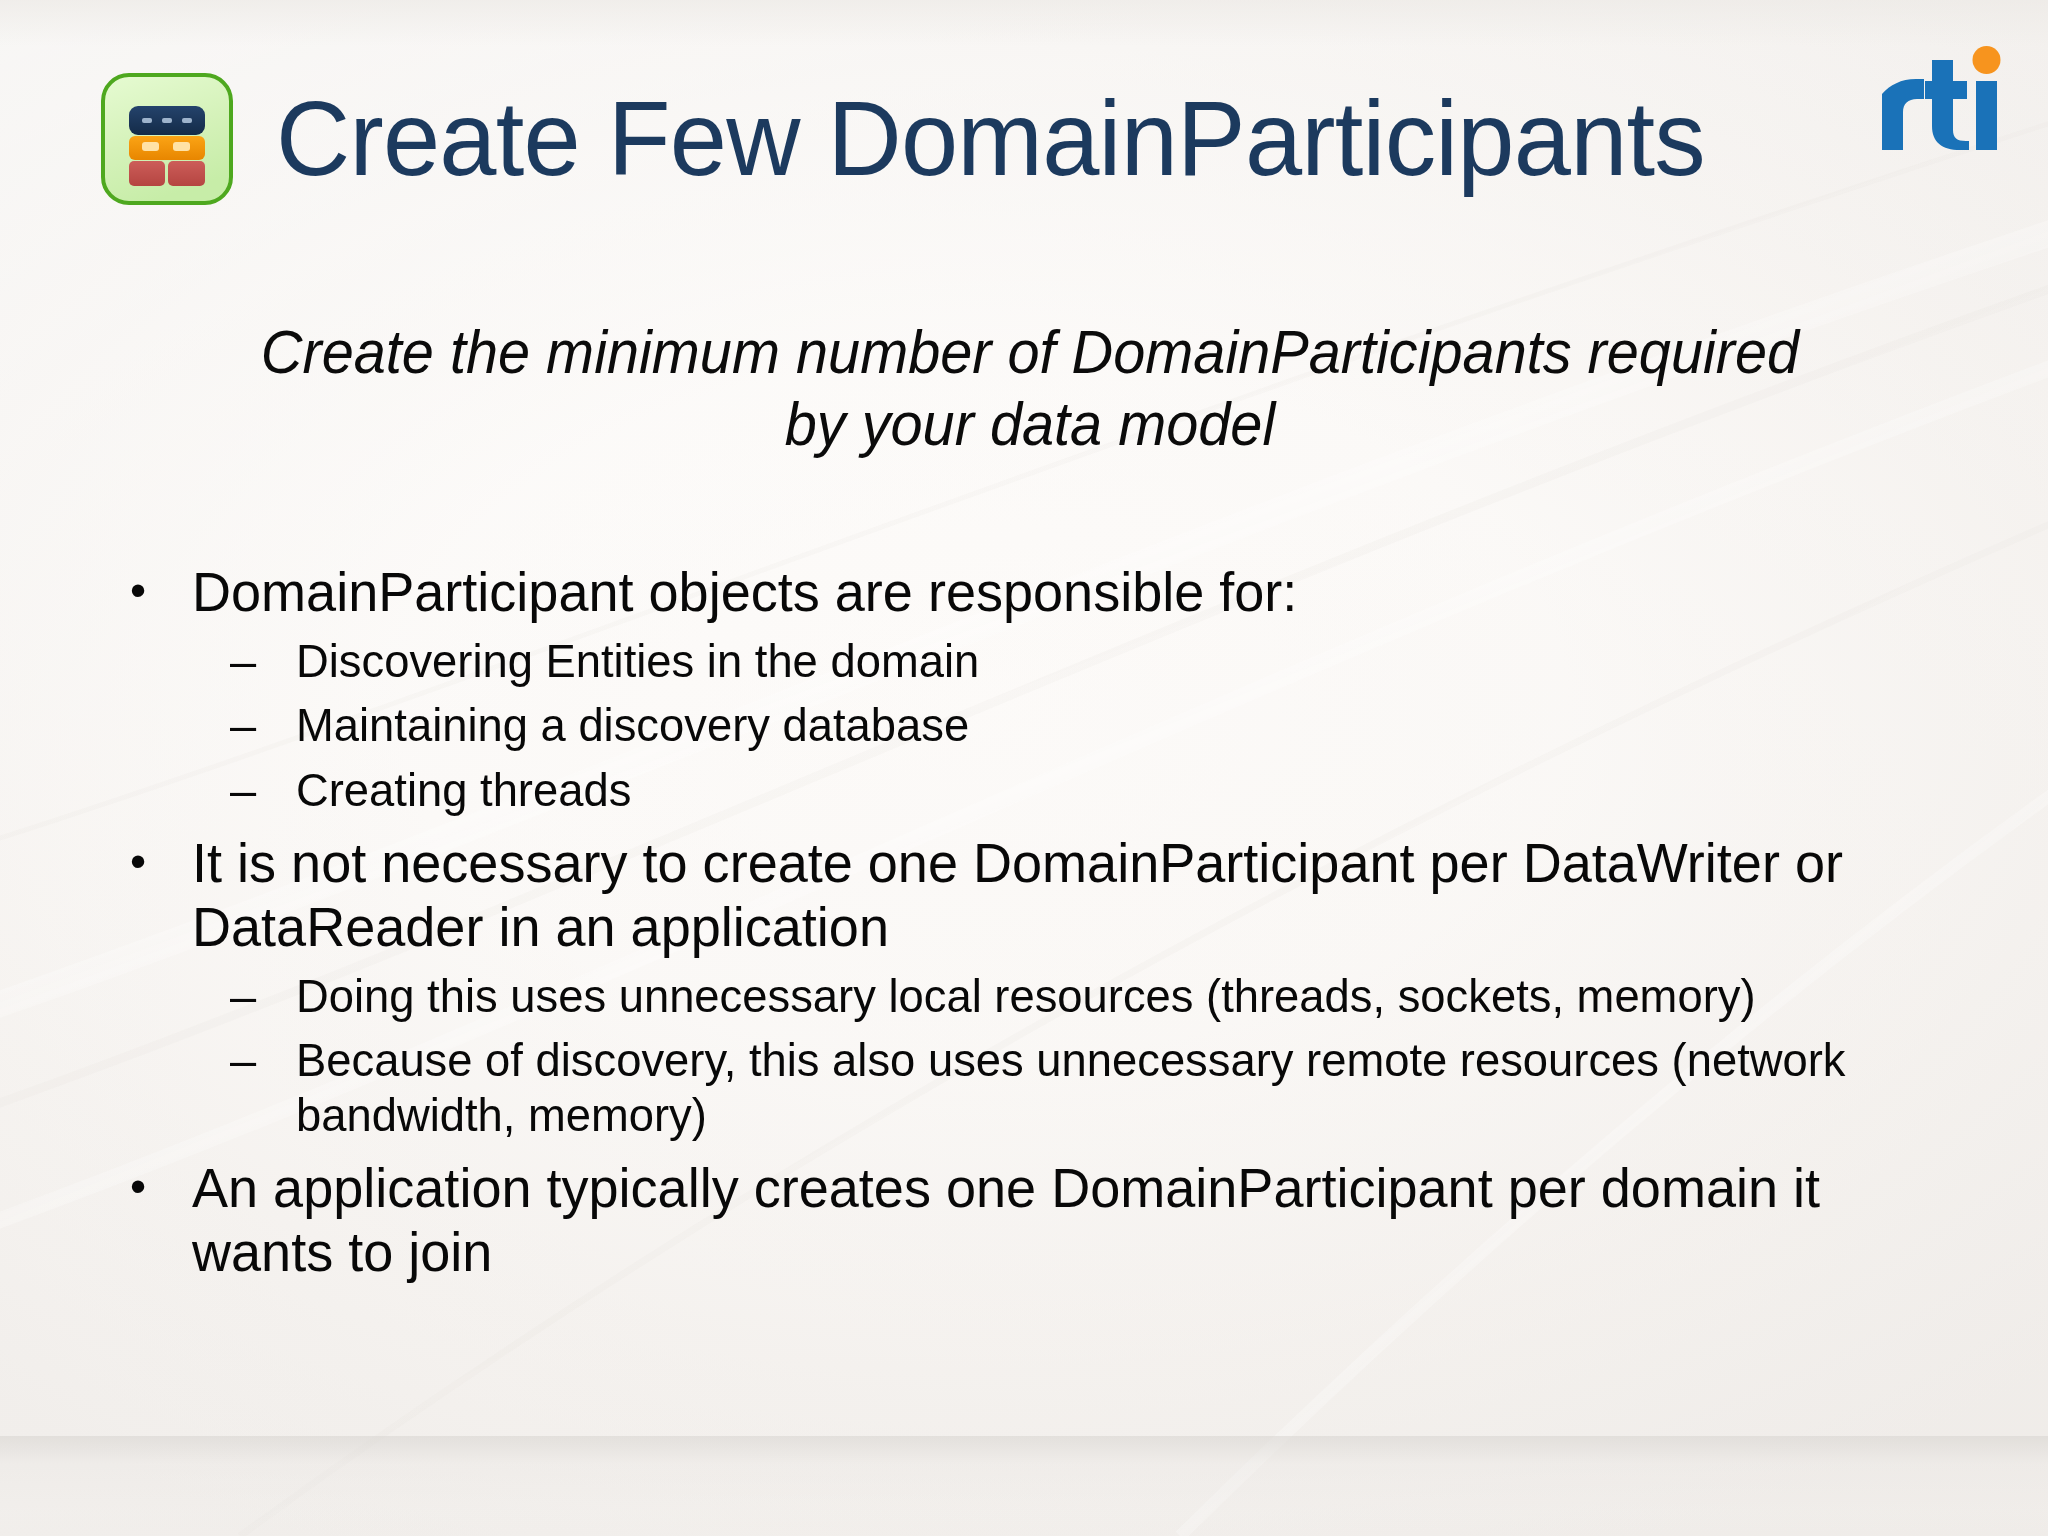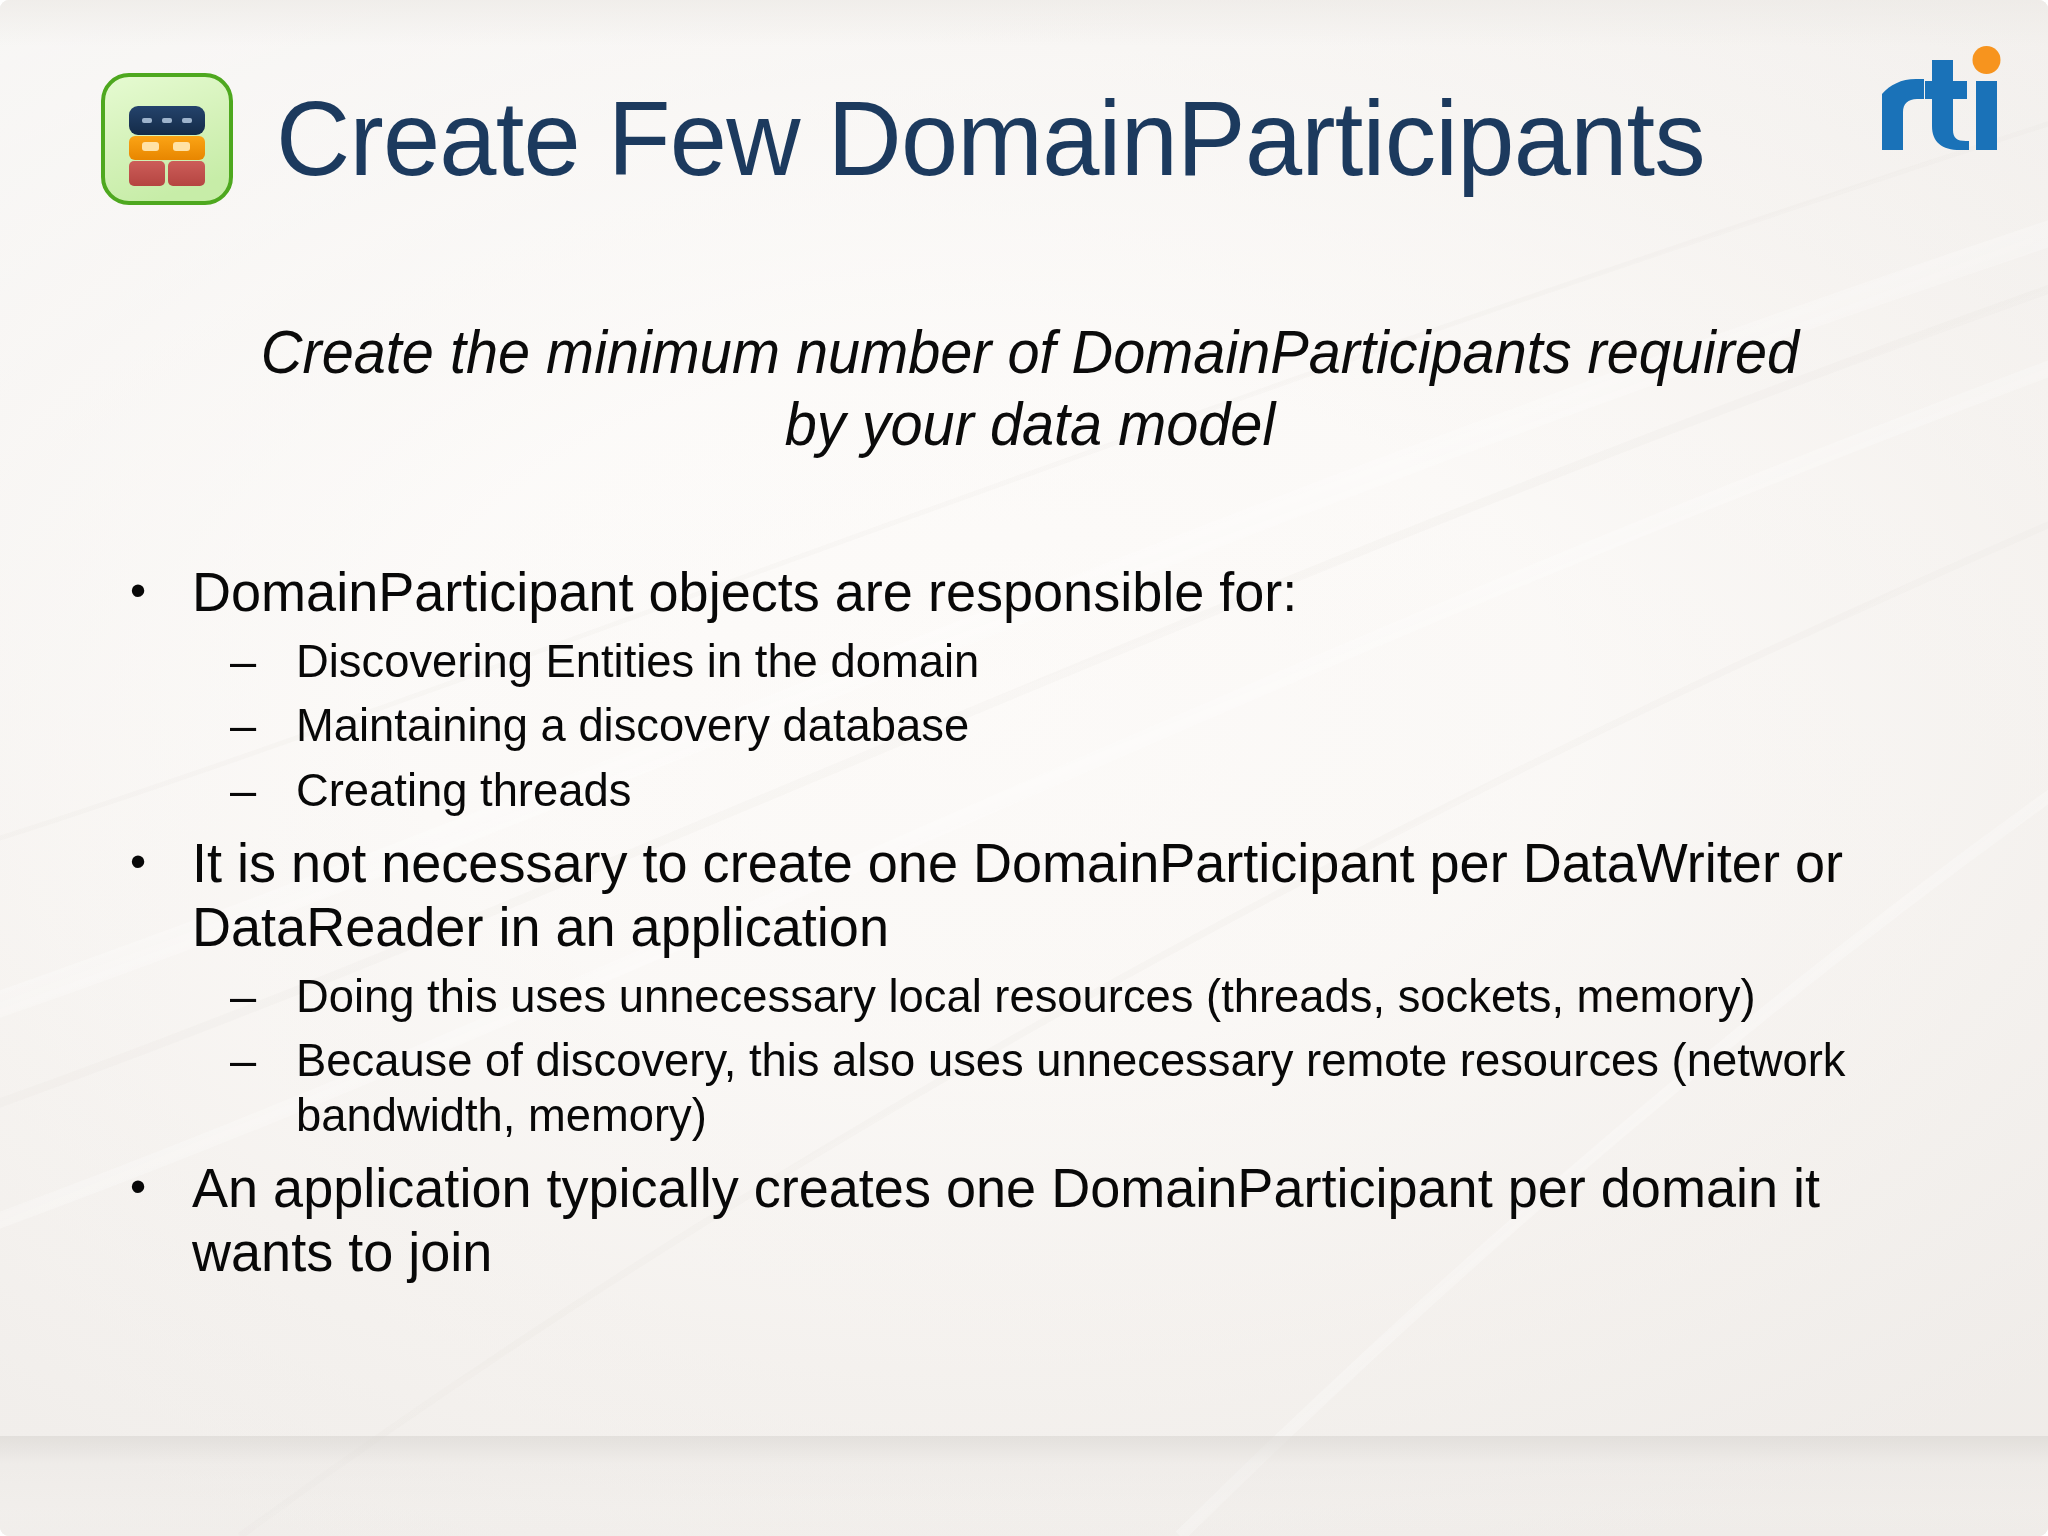--- a/index.html
+++ b/index.html
@@ -10,21 +10,20 @@
   body {
     font-family: "Liberation Sans", "DejaVu Sans", sans-serif;
   }
 
   .slide {
     position: relative;
     width: 2048px;
     height: 1536px;
     overflow: hidden;
     background: #f1efec;
-    border-radius: 9px;
   }
 
   
   .bg-base {
     position: absolute;
     inset: 0;
     background:
       radial-gradient(ellipse 75% 60% at 48% 46%, #fdfbf9 0%, #fbf9f7 38%, #f4f1ee 72%, #efece9 100%);
   }
   .bg-warm {

